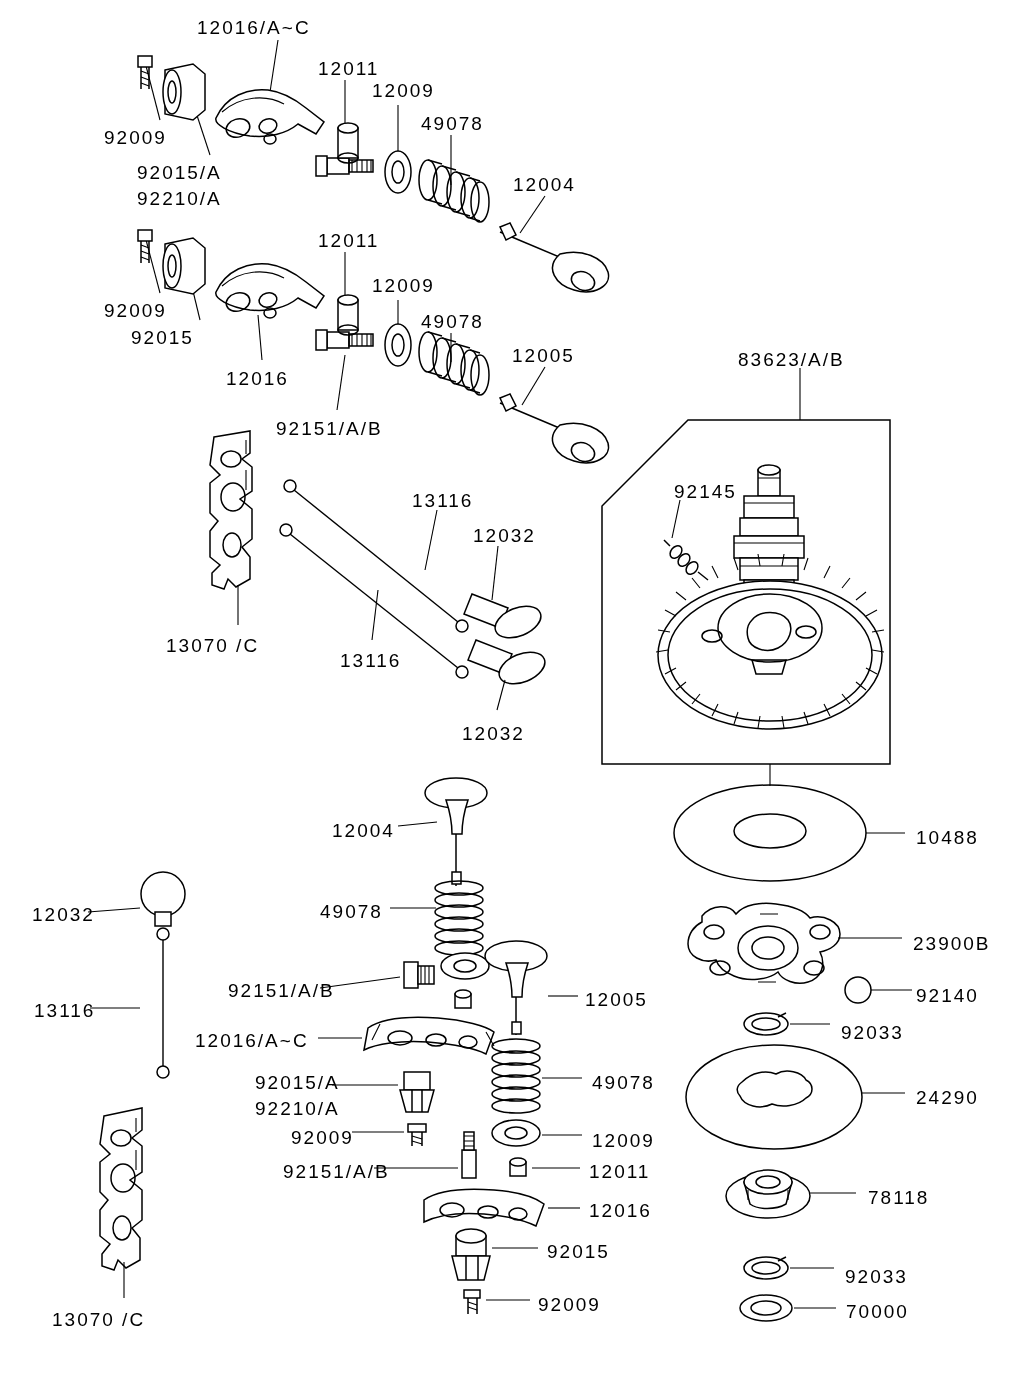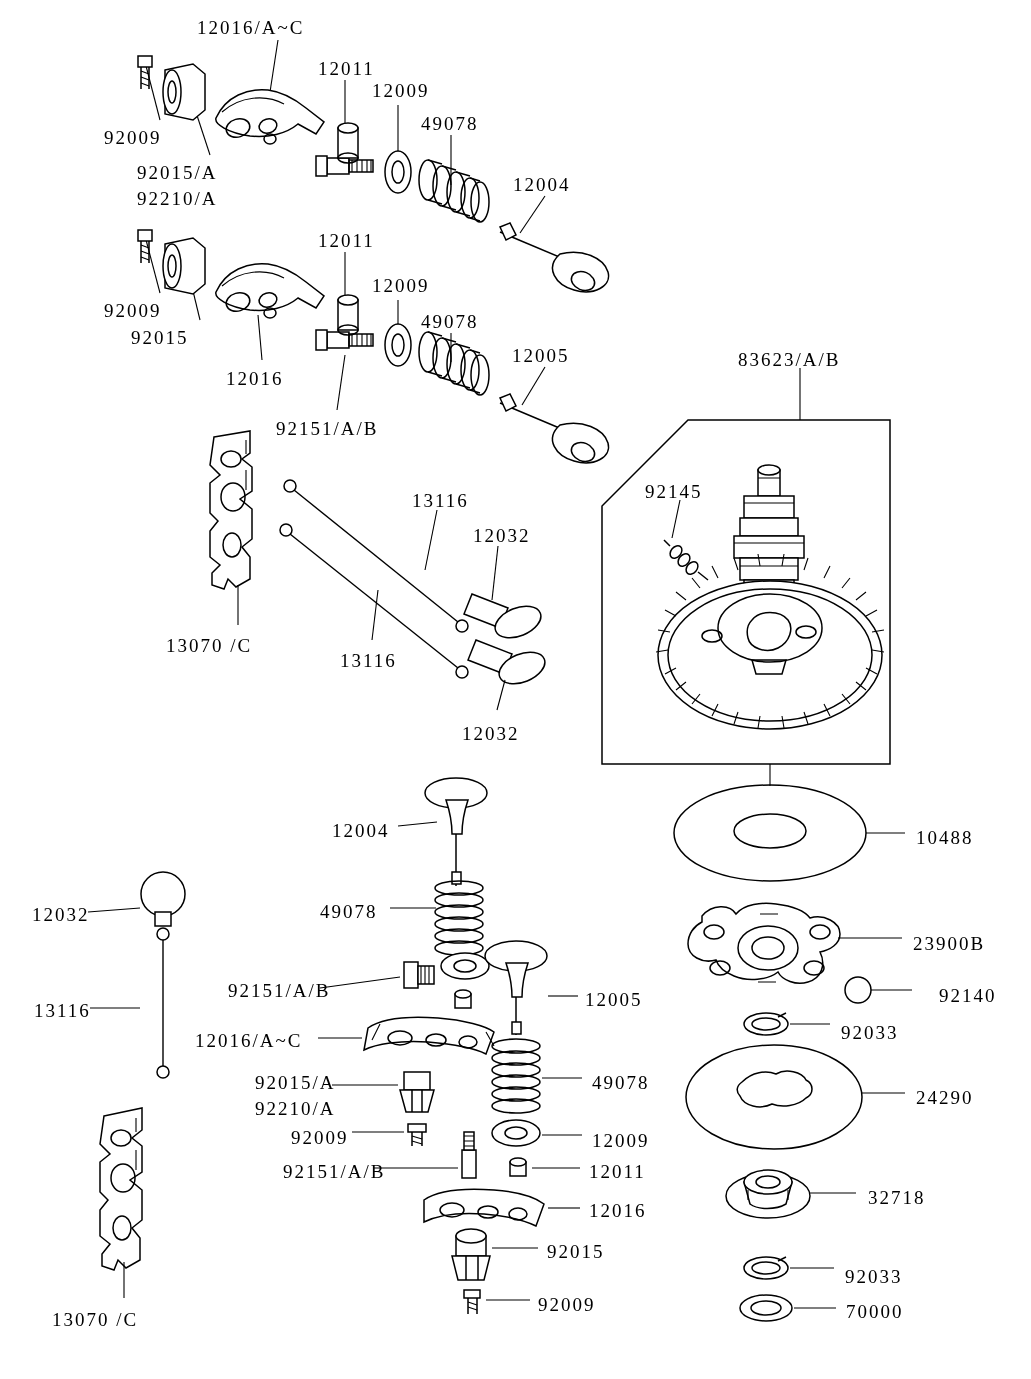--- a/index.html
+++ b/index.html
@@ -1,18 +1,18 @@
 <!DOCTYPE html>
 <html><head>
 <meta charset="utf-8">
 <style>
   html,body{margin:0;padding:0;background:#ffffff;}
   body{width:1031px;height:1379px;position:relative;font-family:"Liberation Sans",sans-serif;}
   #sheet{position:absolute;left:0;top:0;width:1031px;height:1379px;overflow:hidden;}
-  .lbl{position:absolute;font-family:Liberation Serif, serif;font-size:19px;color:#000;letter-spacing:2px;white-space:nowrap;}
+  .lbl{position:absolute;font-family:Liberation Sans, sans-serif;font-size:19px;color:#000;letter-spacing:2px;white-space:nowrap;}
   svg{position:absolute;left:0;top:0;}
   .ln{stroke:#000;stroke-width:1.4;fill:none;}
   .fw{fill:#fff;stroke:#000;stroke-width:1.5;}
   .fn{fill:none;stroke:#000;stroke-width:1.5;}
   .hair{stroke:#000;stroke-width:1.1;fill:none;}
 </style>
 </head>
 <body>
 
 <div id="sheet">
@@ -446,46 +446,46 @@
 <span class="lbl" style="left:137px;top:188px;">92210/A</span>
 <span class="lbl" style="left:318px;top:230px;">12011</span>
 <span class="lbl" style="left:372px;top:275px;">12009</span>
 <span class="lbl" style="left:421px;top:311px;">49078</span>
 <span class="lbl" style="left:104px;top:300px;">92009</span>
 <span class="lbl" style="left:131px;top:327px;">92015</span>
 <span class="lbl" style="left:226px;top:368px;">12016</span>
 <span class="lbl" style="left:512px;top:345px;">12005</span>
 <span class="lbl" style="left:738px;top:349px;">83623/A/B</span>
 <span class="lbl" style="left:276px;top:418px;">92151/A/B</span>
-<span class="lbl" style="left:645px;top:481px;">92145</span>
+<span class="lbl" style="left:674px;top:481px;">92145</span>
 <span class="lbl" style="left:412px;top:490px;">13116</span>
 <span class="lbl" style="left:473px;top:525px;">12032</span>
 <span class="lbl" style="left:166px;top:635px;">13070  /C</span>
 <span class="lbl" style="left:340px;top:650px;">13116</span>
 <span class="lbl" style="left:462px;top:723px;">12032</span>
 <span class="lbl" style="left:916px;top:827px;">10488</span>
 <span class="lbl" style="left:332px;top:820px;">12004</span>
 <span class="lbl" style="left:320px;top:901px;">49078</span>
 <span class="lbl" style="left:913px;top:933px;">23900B</span>
 <span class="lbl" style="left:32px;top:904px;">12032</span>
-<span class="lbl" style="left:939px;top:985px;">92140</span>
+<span class="lbl" style="left:916px;top:985px;">92140</span>
 <span class="lbl" style="left:228px;top:980px;">92151/A/B</span>
 <span class="lbl" style="left:841px;top:1022px;">92033</span>
 <span class="lbl" style="left:34px;top:1000px;">13116</span>
 <span class="lbl" style="left:585px;top:989px;">12005</span>
 <span class="lbl" style="left:195px;top:1030px;">12016/A~C</span>
 <span class="lbl" style="left:255px;top:1072px;">92015/A</span>
 <span class="lbl" style="left:255px;top:1098px;">92210/A</span>
 <span class="lbl" style="left:592px;top:1072px;">49078</span>
 <span class="lbl" style="left:916px;top:1087px;">24290</span>
 <span class="lbl" style="left:291px;top:1127px;">92009</span>
 <span class="lbl" style="left:592px;top:1130px;">12009</span>
 <span class="lbl" style="left:283px;top:1161px;">92151/A/B</span>
 <span class="lbl" style="left:589px;top:1161px;">12011</span>
-<span class="lbl" style="left:868px;top:1187px;">32718</span>
+<span class="lbl" style="left:868px;top:1187px;">78118</span>
 <span class="lbl" style="left:589px;top:1200px;">12016</span>
 <span class="lbl" style="left:547px;top:1241px;">92015</span>
 <span class="lbl" style="left:845px;top:1266px;">92033</span>
 <span class="lbl" style="left:846px;top:1301px;">70000</span>
 <span class="lbl" style="left:538px;top:1294px;">92009</span>
 <span class="lbl" style="left:52px;top:1309px;">13070  /C</span>
 
 </div>
 
 </body></html>

